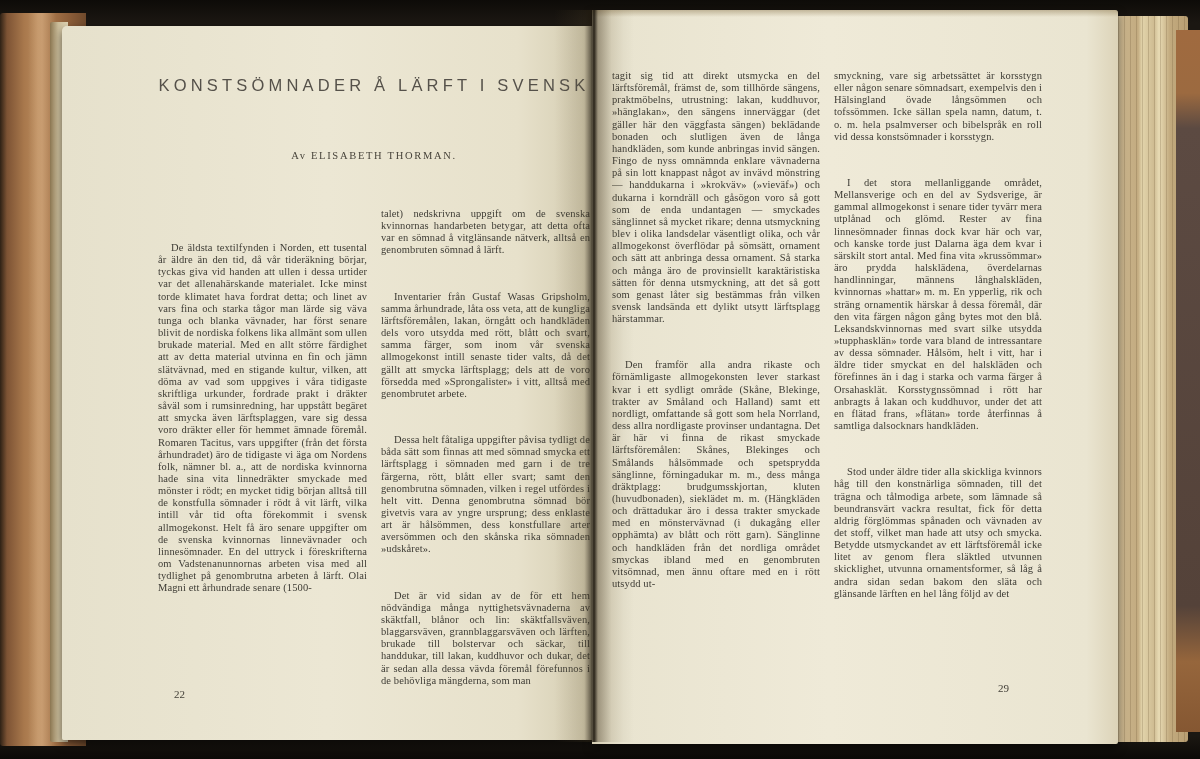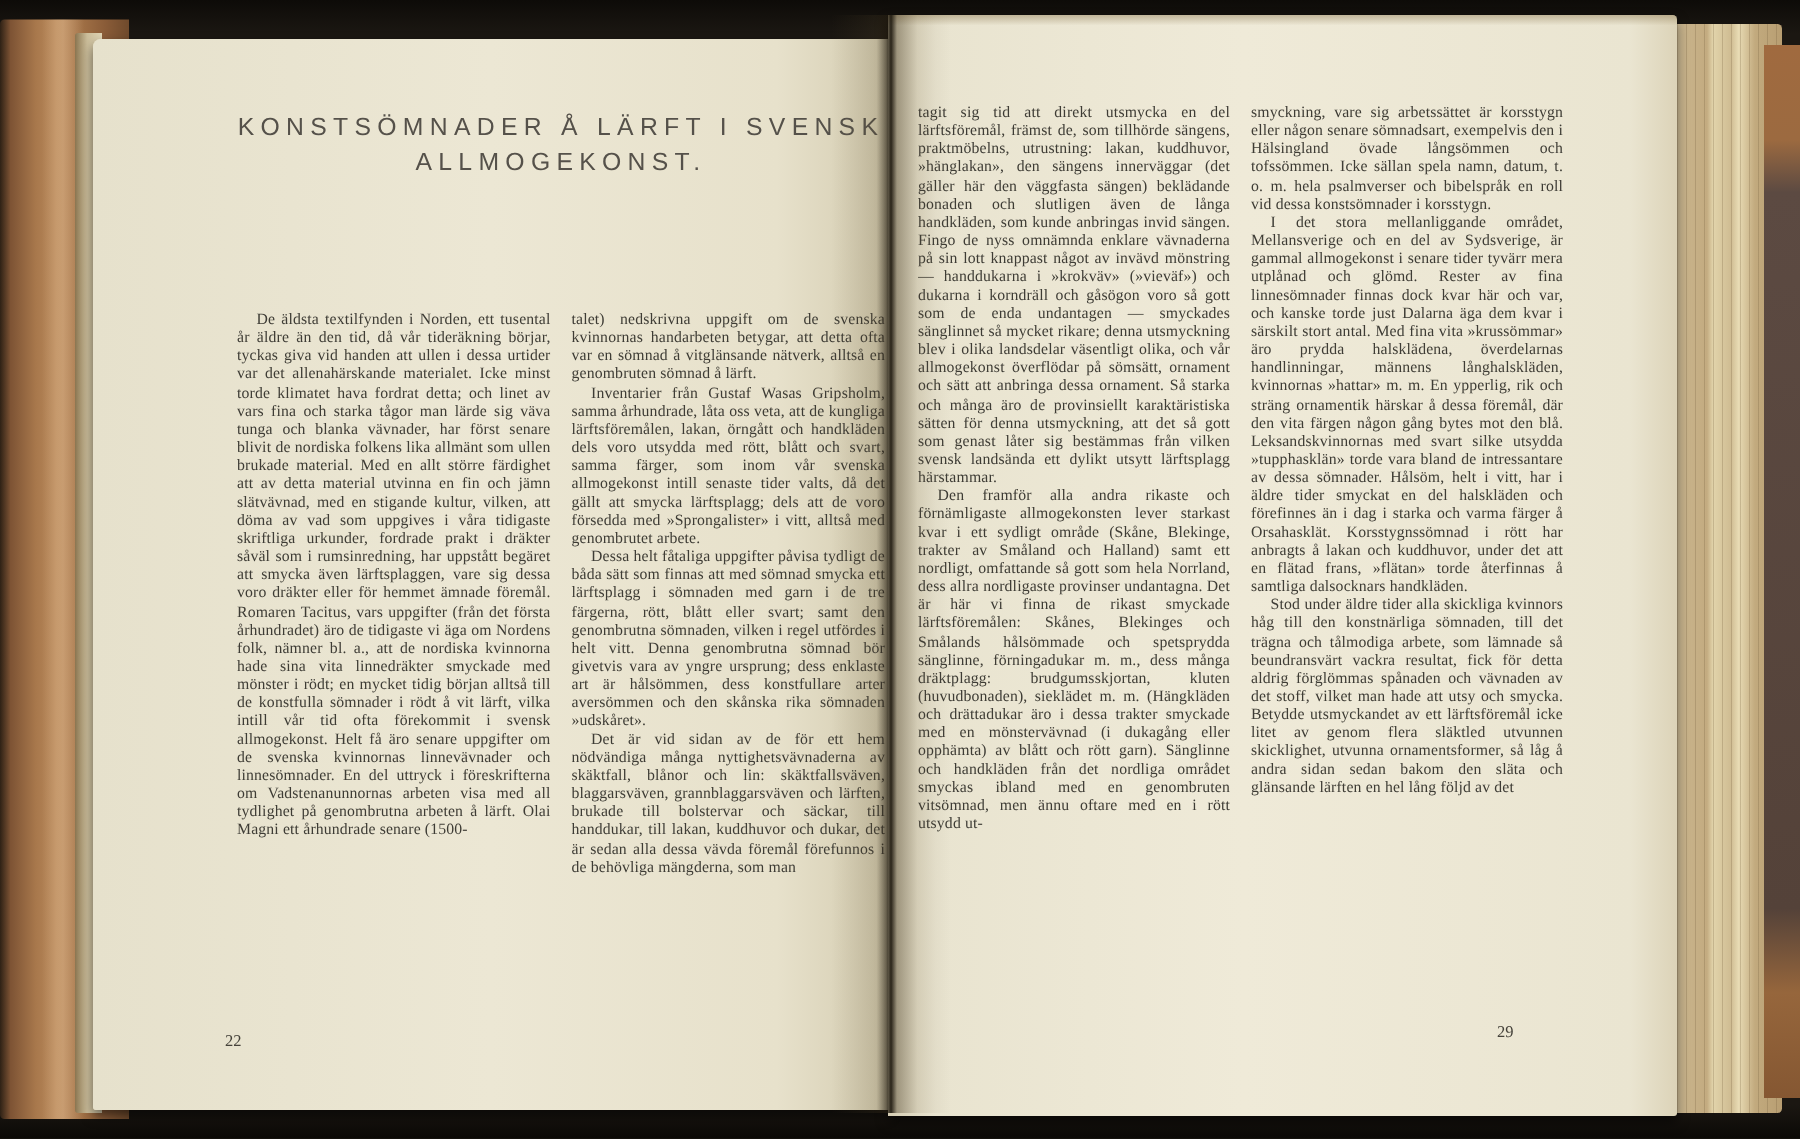--- a/index.html
+++ b/index.html
@@ -53,46 +53,46 @@
     letter-spacing:4.2px; line-height:23px; color:#55514a; }
   .lp-byline { position:absolute; left:96px; top:124px; width:432px; text-align:center;
     font-size:10.5px; letter-spacing:1.7px; color:#48443b; }
 
   .columns { position:absolute; display:flex; gap:14px; }
   .lp-columns { left:96px; top:182px; width:432px; height:484px;font-family:Liberation Serif, serif; }
   .rp-columns { left:20px; top:60px; width:430px; height:634px; }
   .col { width:209px; height:100%; overflow:hidden; font-size:10.5px; line-height:12.15px;
     text-align:justify; letter-spacing:0.1px; color:#3e3c35; hyphens:auto; }
   .col .para { text-align:justify; }
-  .col .para.indent { text-indent:13px; }
+  .col .para.indent { text-indent:13px;margin-top:34px; }
 
   .pagenum { position:absolute; font-size:11px; color:#45423a; }
-  .pagenum-left { left:88px; top:662px; }
+  .pagenum-left { left:112px; top:662px; }
   .pagenum-right { left:406px; top:672px; }
 </style>
 </head>
 <body>
 
 <div class="photo">
 
   <div class="cover-left">
     <div class="fold"></div>
   </div>
   <div class="left-page-stack"></div>
 
   <div class="fore-edge">
     <div class="grain"></div>
   </div>
   <div class="cover-right"></div>
 
   <div class="page page-left">
     <div class="lp-title">
       <div>KONSTSÖMNADER Å LÄRFT I SVENSK</div>
-      <div>ALLMOGEKONST.</div>
     </div>
+    <div class="lp-byline">Av ELISABETH THORMAN.</div>
     <div class="columns lp-columns">
       <div class="col" lang="sv">
           <p class="para indent">De äldsta textilfynden i Norden, ett tusental år äldre än den tid, då vår tideräkning börjar, tyckas giva vid handen att ullen i dessa urtider var det allenahärskande materialet. Icke minst torde klimatet hava fordrat detta; och linet av vars fina och starka tågor man lärde sig väva tunga och blanka vävnader, har först senare blivit de nordiska folkens lika allmänt som ullen brukade material. Med en allt större färdighet att av detta material utvinna en fin och jämn slätvävnad, med en stigande kultur, vilken, att döma av vad som uppgives i våra tidigaste skriftliga urkunder, fordrade prakt i dräkter såväl som i rumsinredning, har uppstått begäret att smycka även lärftsplaggen, vare sig dessa voro dräkter eller för hemmet ämnade föremål. Romaren Tacitus, vars uppgifter (från det första århundradet) äro de tidigaste vi äga om Nordens folk, nämner bl. a., att de nordiska kvinnorna hade sina vita linnedräkter smyckade med mönster i rödt; en mycket tidig början alltså till de konstfulla sömnader i rödt å vit lärft, vilka intill vår tid ofta förekommit i svensk allmogekonst. Helt få äro senare uppgifter om de svenska kvinnornas linnevävnader och linnesömnader. En del uttryck i föreskrifterna om Vadstenanunnornas arbeten visa med all tydlighet på genombrutna arbeten å lärft. Olai Magni ett århundrade senare (1500-</p>
         </div>
       <div class="col" lang="sv">
           <p class="para">talet) nedskrivna uppgift om de svenska kvinnornas handarbeten betygar, att detta ofta var en sömnad å vitglänsande nätverk, alltså en genombruten sömnad å lärft.</p>
           <p class="para indent">Inventarier från Gustaf Wasas Gripsholm, samma århundrade, låta oss veta, att de kungliga lärftsföremålen, lakan, örngått och handkläden dels voro utsydda med rött, blått och svart, samma färger, som inom vår svenska allmogekonst intill senaste tider valts, då det gällt att smycka lärftsplagg; dels att de voro försedda med »Sprongalister» i vitt, alltså med genombrutet arbete.</p>
           <p class="para indent">Dessa helt fåtaliga uppgifter påvisa tydligt de båda sätt som finnas att med sömnad smycka ett lärftsplagg i sömnaden med garn i de tre färgerna, rött, blått eller svart; samt den genombrutna sömnaden, vilken i regel utfördes i helt vitt. Denna genombrutna sömnad bör givetvis vara av yngre ursprung; dess enklaste art är hålsömmen, dess konstfullare arter aversömmen och den skånska rika sömnaden »udskåret».</p>
           <p class="para indent">Det är vid sidan av de för ett hem nödvändiga många nyttighetsvävnaderna av skäktfall, blånor och lin: skäktfallsväven, blaggarsväven, grannblaggarsväven och lärften, brukade till bolstervar och säckar, till handdukar, till lakan, kuddhuvor och dukar, det är sedan alla dessa vävda föremål förefunnos i de behövliga mängderna, som man</p>
         </div>

